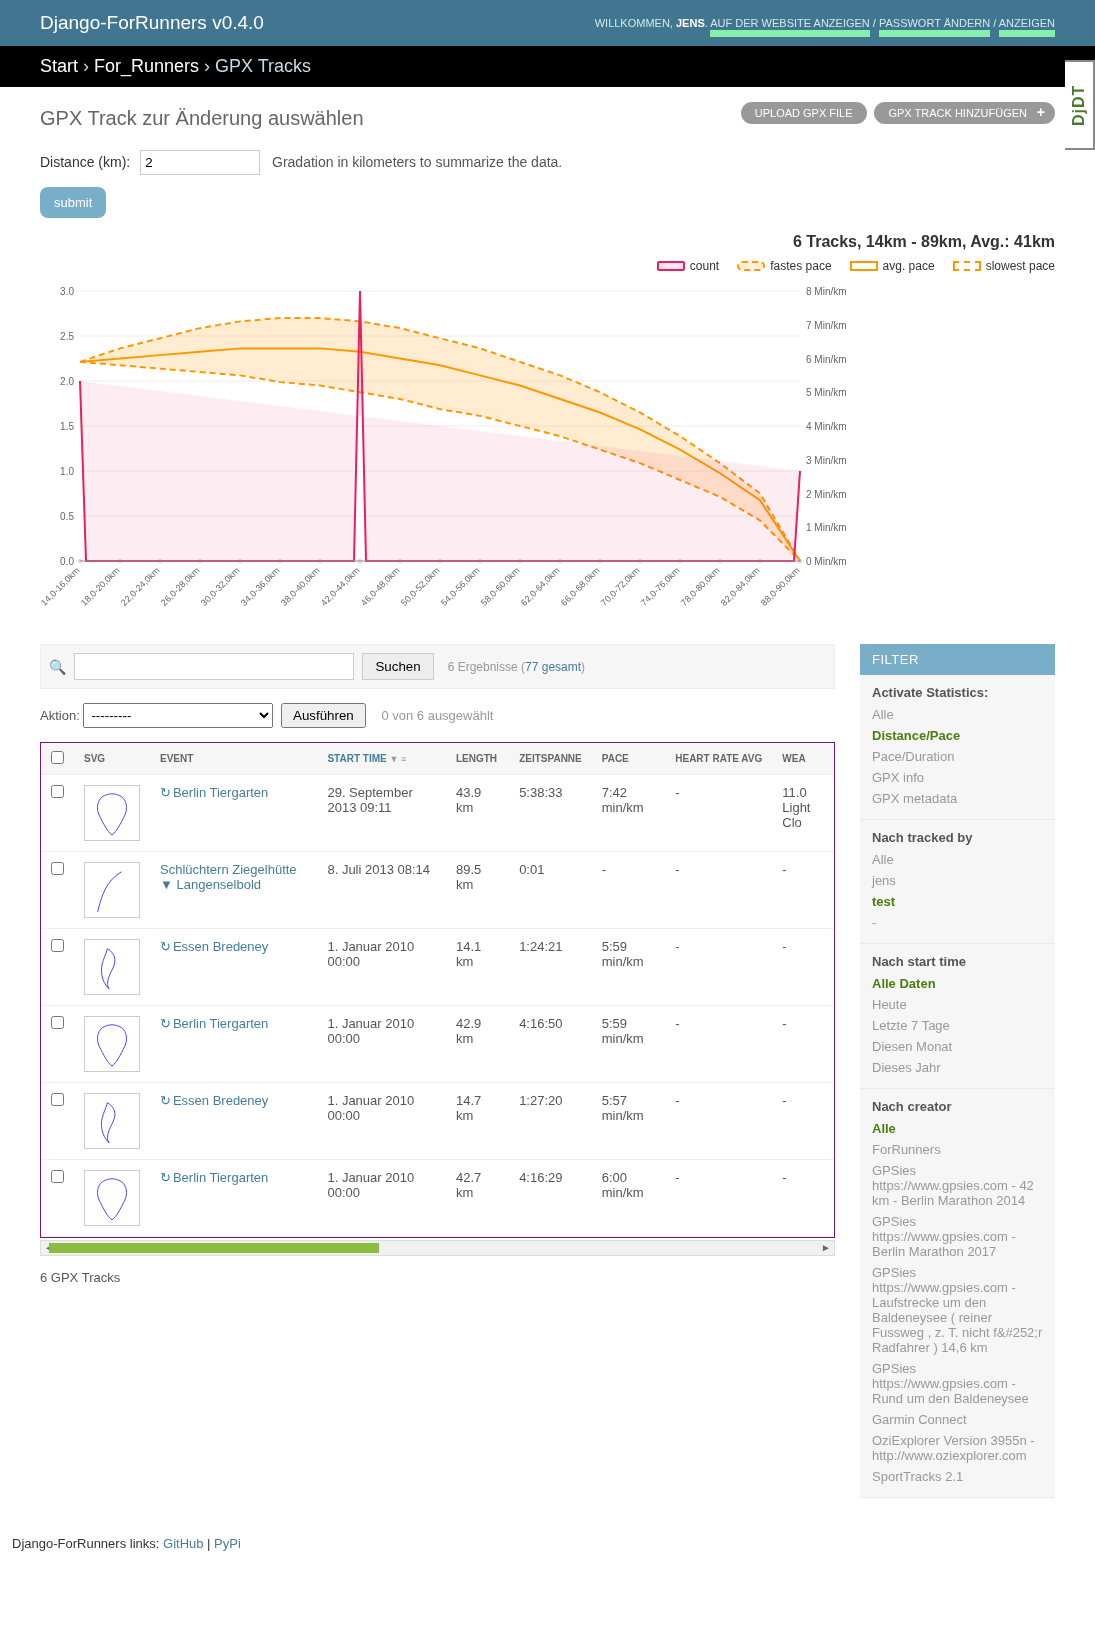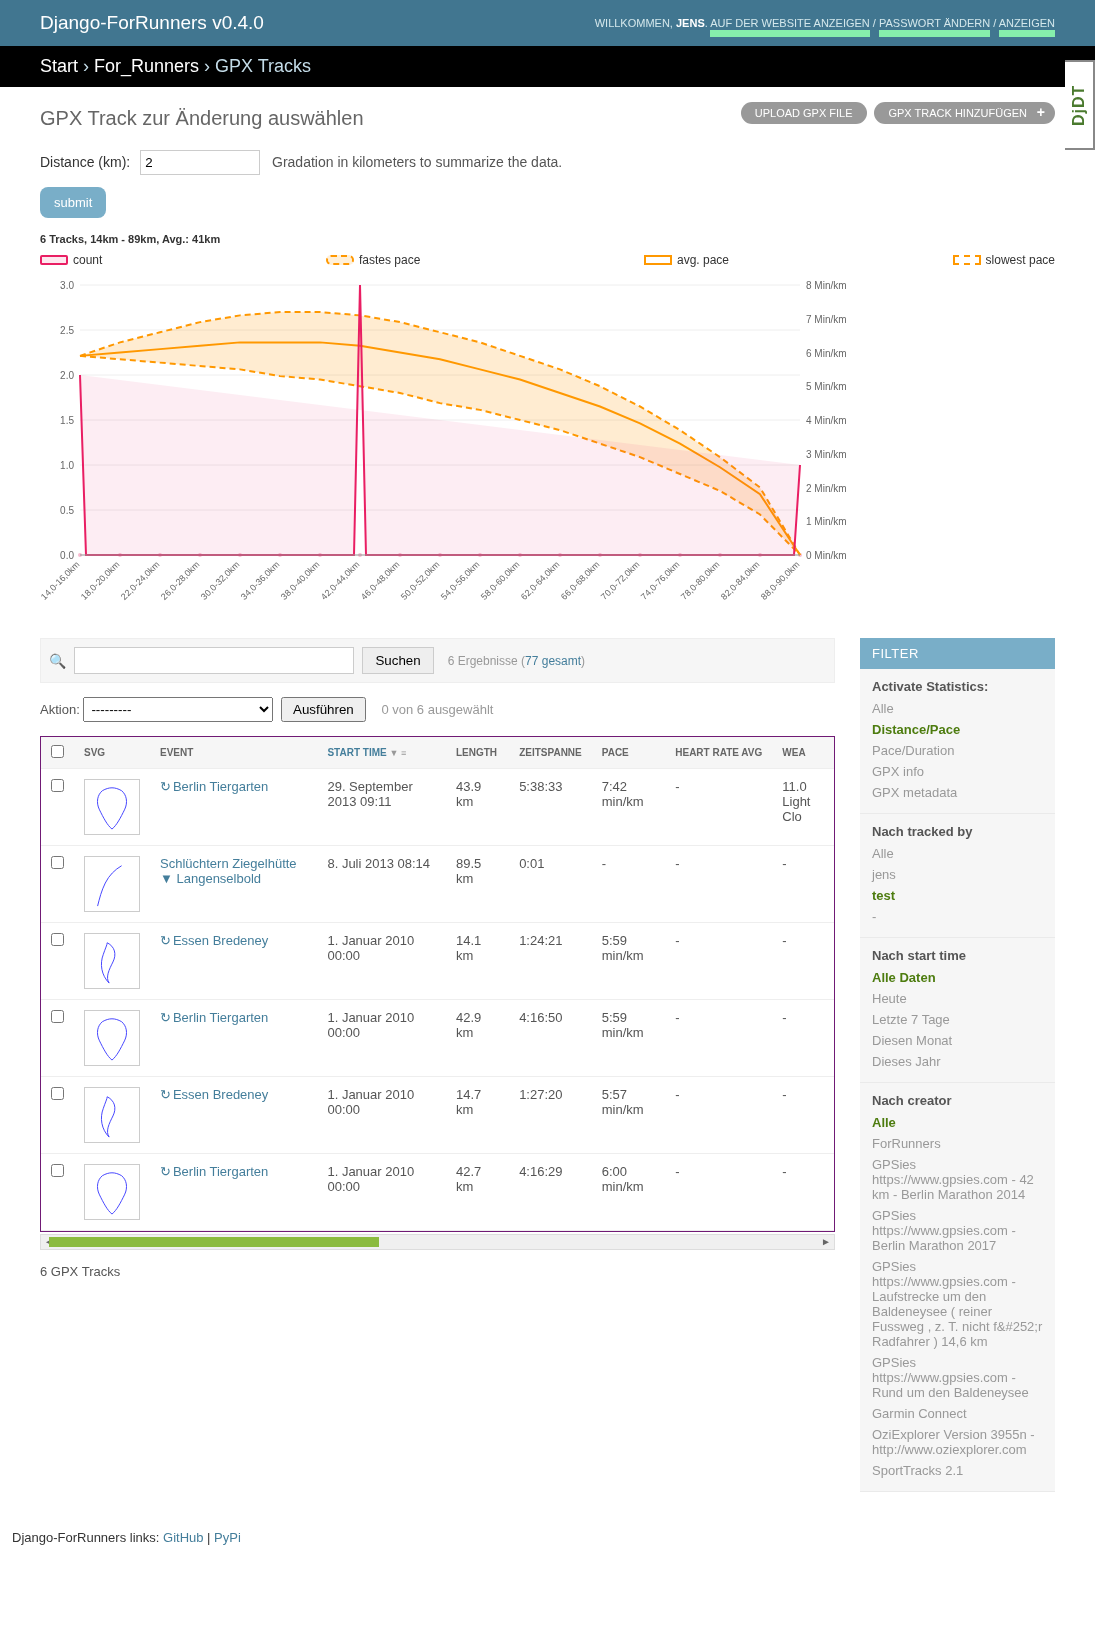--- a/index.html
+++ b/index.html
@@ -17,22 +17,22 @@
 .object-tools a{display:inline-block;background:#999;color:#fff;border-radius:15px;padding:5px 14px;font-size:11px;margin-left:4px;text-transform:uppercase}
 .object-tools .addlink{position:relative;padding-right:28px}
 .object-tools .addlink::after{content:"+";position:absolute;right:10px;font-weight:bold;font-size:14px;top:2px}
 h1{font-size:20px;font-weight:300;color:#666;margin-bottom:20px}
 .dist-form{margin:15px 0}
 .dist-form label{margin-right:6px}
 .dist-form input[type=number]{width:120px;padding:4px;border:1px solid #ccc}
 .dist-form .help{margin-left:8px;color:#555}
 .submit-btn{background:#79aec8;color:#fff;border:none;padding:8px 14px;border-radius:8px;font-size:13px;margin-top:12px;cursor:pointer}
 #chart-wrap{margin-top:15px}
-.chart-title{text-align:left;font-size:11px;font-weight:bold;color:#333;margin-bottom:8px}
-.legend{display:flex;justify-content:space-between;gap:18px;font-size:12px;margin-bottom:8px}
+.chart-title{text-align:right;font-size:16px;font-weight:bold;color:#333;margin-bottom:8px}
+.legend{display:flex;justify-content:flex-end;gap:18px;font-size:12px;margin-bottom:8px}
 .legend span{display:flex;align-items:center;gap:5px}
 .legend .sw{width:28px;height:10px;display:inline-block}
 .sw-count{border:2px solid #e91e63;background:rgba(233,30,99,0.1);border-radius:2px}
 .sw-fast{border:2px dashed #ff9800;background:rgba(255,152,0,0.15);border-radius:6px}
 .sw-avg{border:2px solid #ff9800}
 .sw-slow{border:2px dashed #ff9800}
 .main-columns{display:flex;gap:25px;margin-top:20px;align-items:flex-start}
 .changelist{flex:1;min-width:0}
 .sidebar{width:195px;flex-shrink:0}
 .toolbar{background:#f6f6f6;border:1px solid #eee;padding:8px;display:flex;align-items:center;gap:8px}

